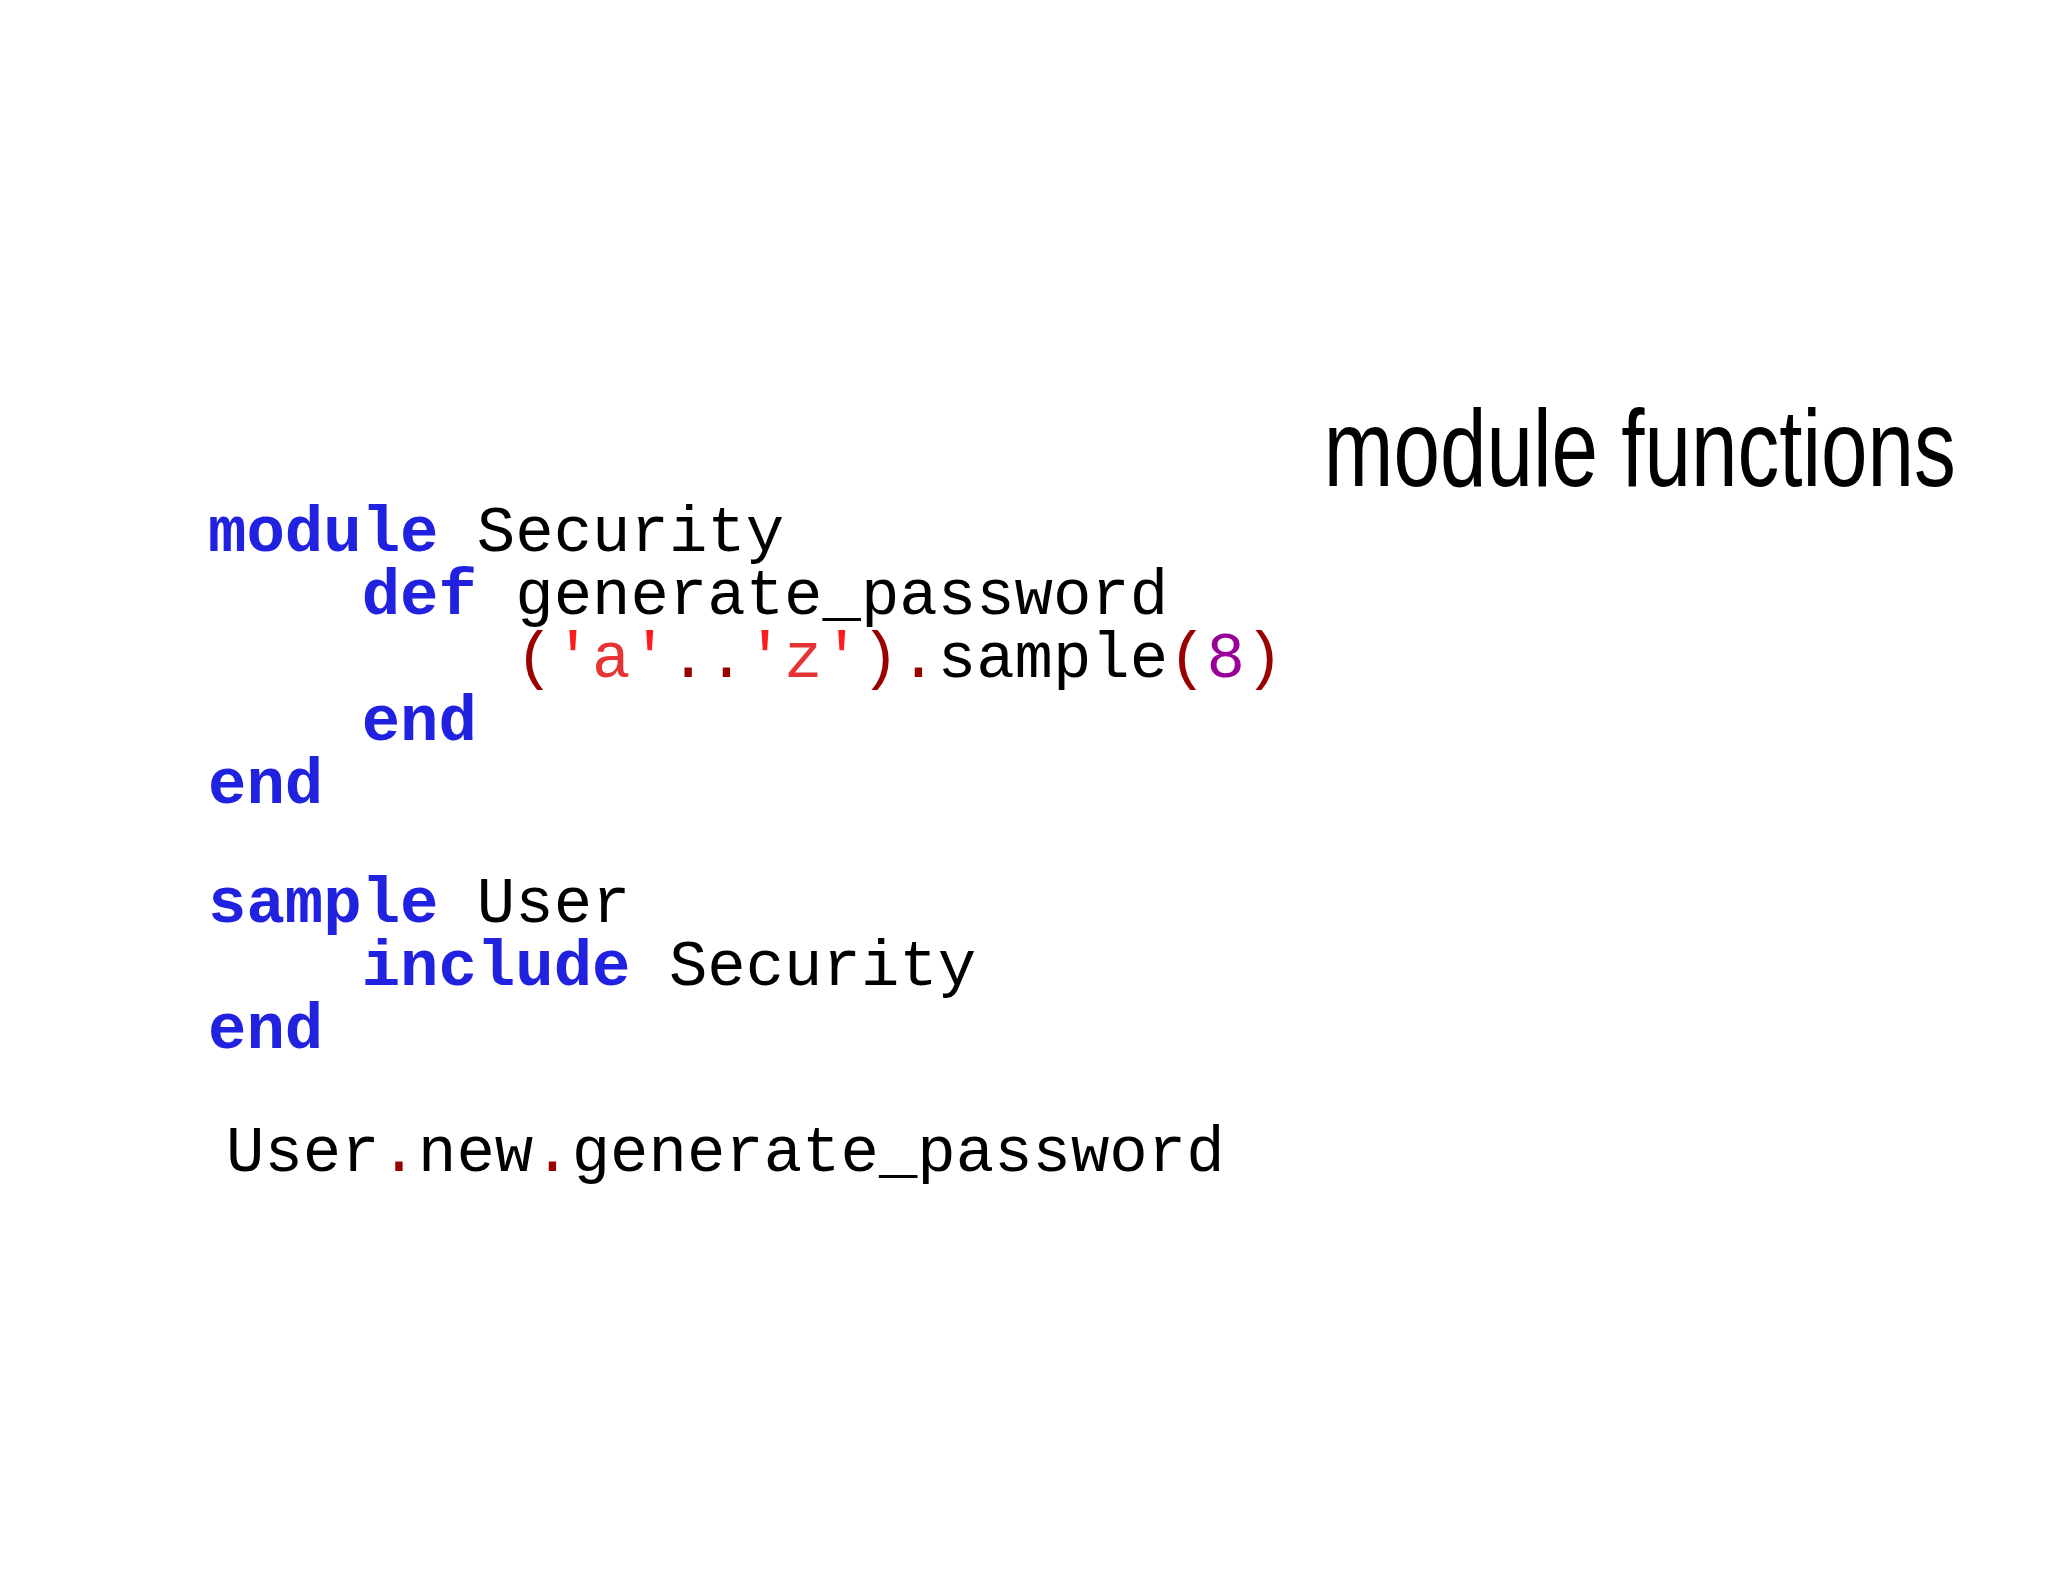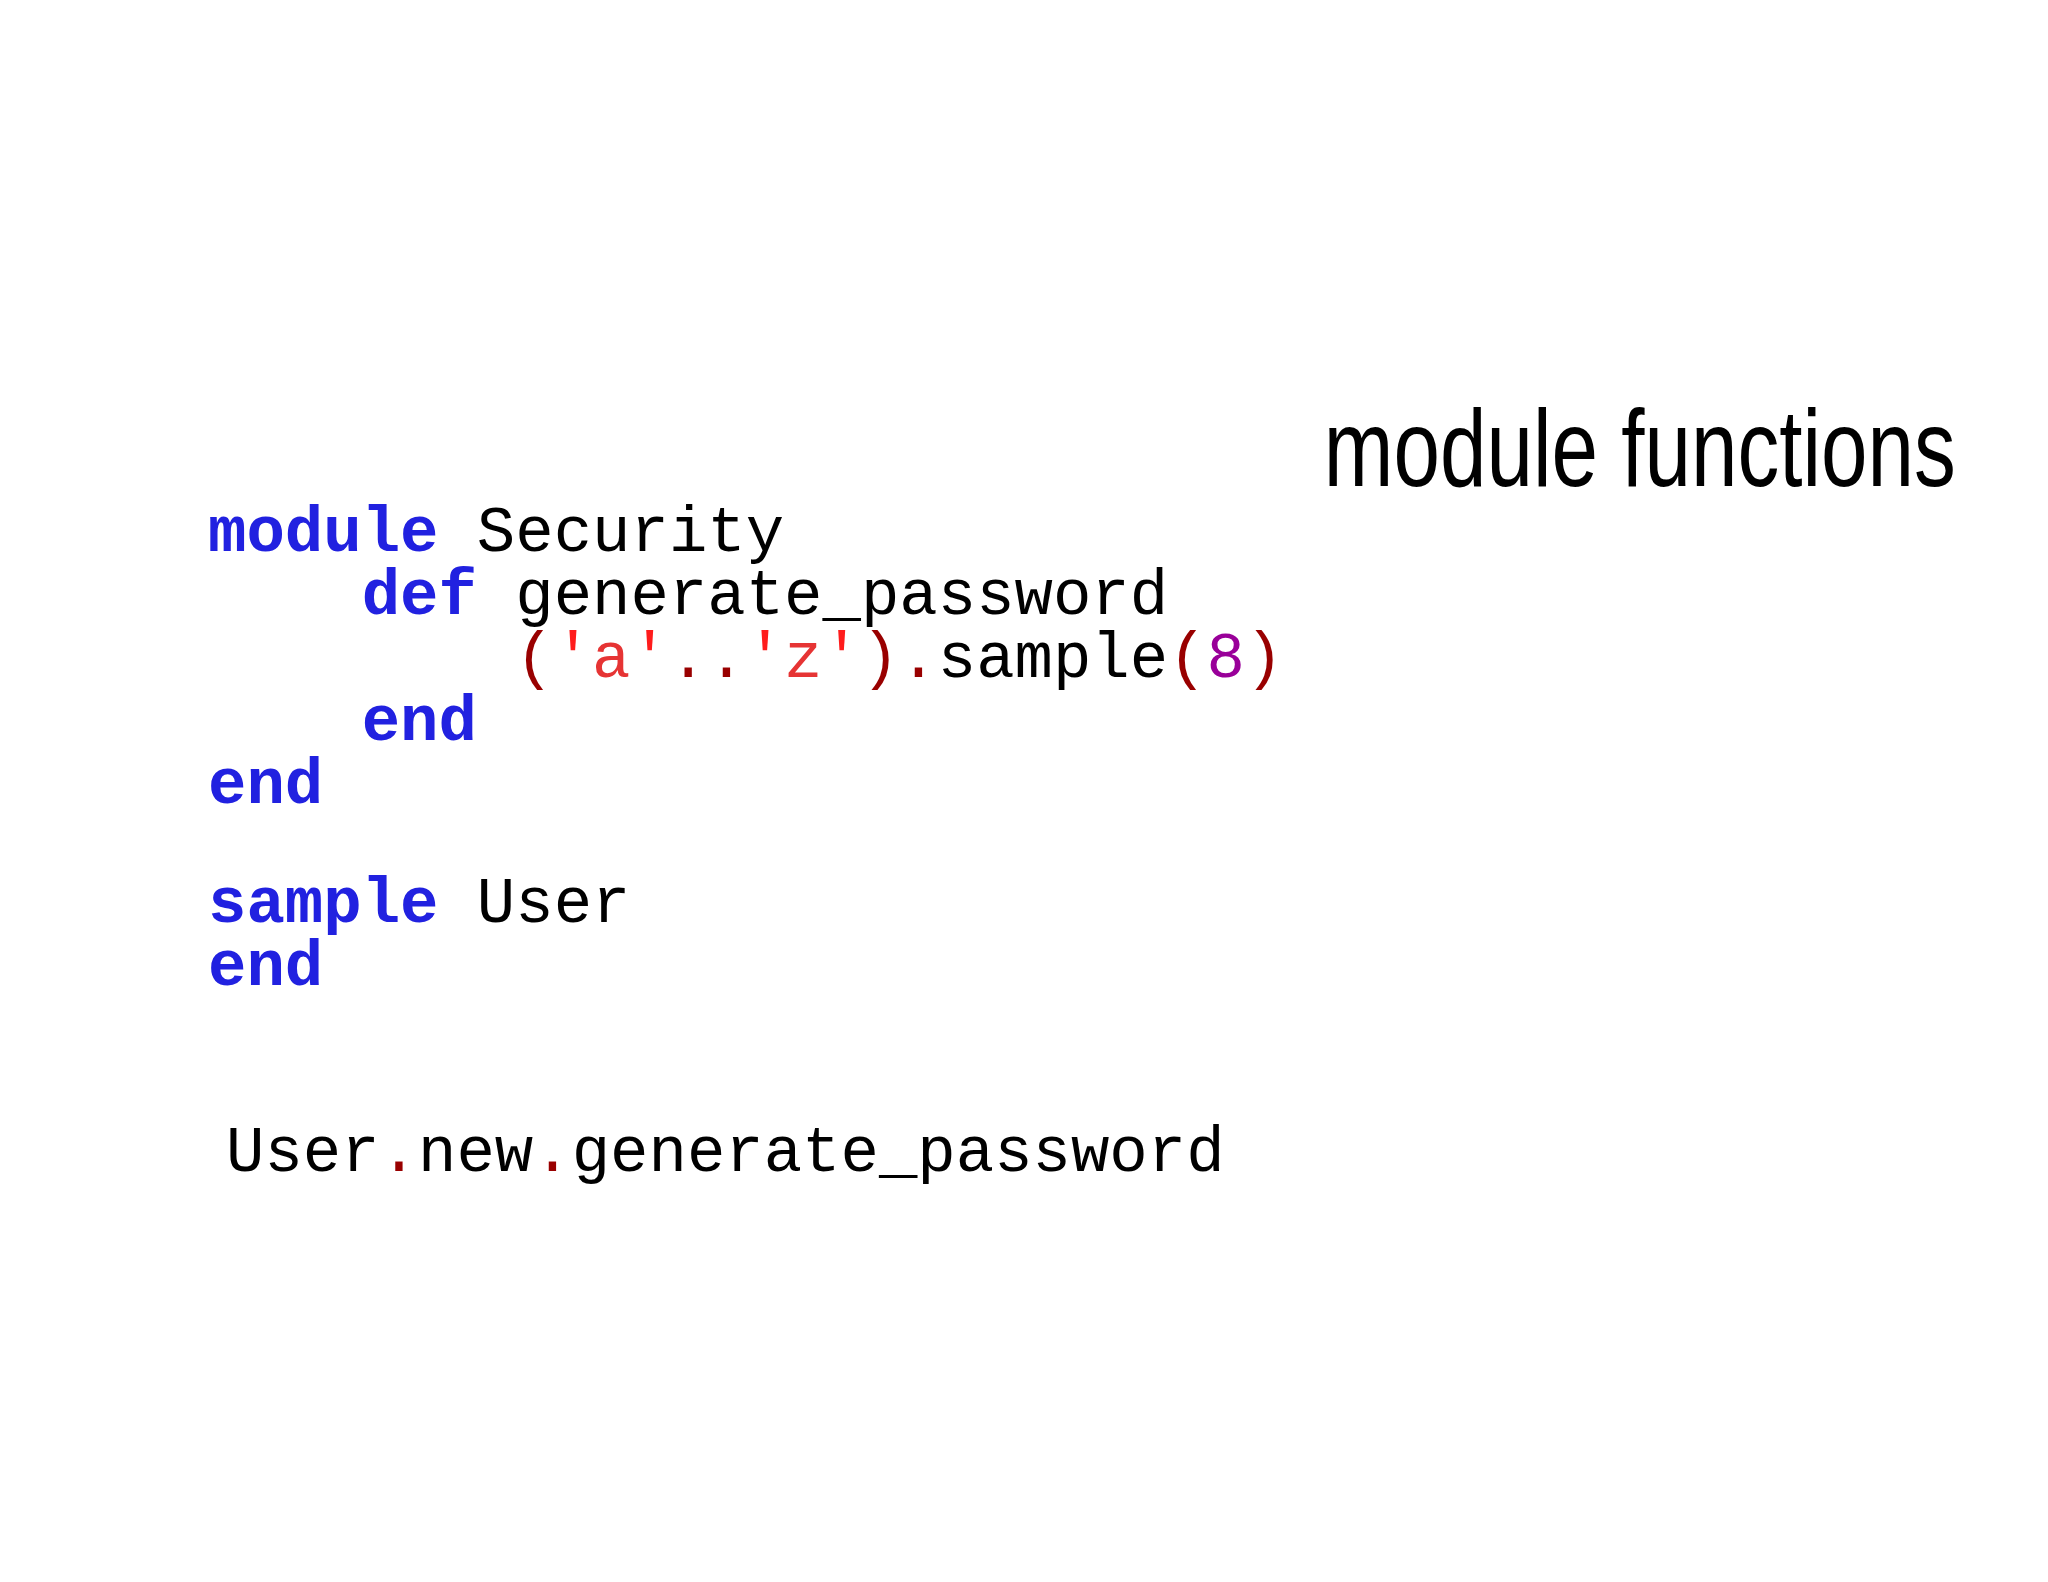--- a/index.html
+++ b/index.html
@@ -69,16 +69,16 @@
   .code-line { height: 63px; }
 </style>
 </head>
 <body>
 
 <div class="slide">
   <h1 class="title"><span class="condense">module functions</span></h1>
 
   <pre class="code" id="code-block-0"><div class="code-line"><span class="keyword">module</span><span class="plain"> Security</span></div><div class="code-line"><span class="plain">    </span><span class="keyword">def</span><span class="plain"> generate_password</span></div><div class="code-line"><span class="plain">        </span><span class="punctuation">(</span><span class="string_delimiter">'</span><span class="string_content">a</span><span class="string_delimiter">'</span><span class="punctuation">..</span><span class="string_delimiter">'</span><span class="string_content">z</span><span class="string_delimiter">'</span><span class="punctuation">)</span><span class="punctuation">.</span><span class="plain">sample</span><span class="punctuation">(</span><span class="number">8</span><span class="punctuation">)</span></div><div class="code-line"><span class="plain">    </span><span class="keyword">end</span></div><div class="code-line"><span class="keyword">end</span></div></pre>
 
-  <pre class="code" id="code-block-1"><div class="code-line"><span class="keyword">sample</span><span class="plain"> User</span></div><div class="code-line"><span class="keyword">end</span></div></pre>
+  <pre class="code" id="code-block-1"><div class="code-line"><span class="keyword">sample</span><span class="plain"> User</span></div><div class="code-line"><span class="plain">    </span><span class="keyword">include</span><span class="plain"> Security</span></div><div class="code-line"><span class="keyword">end</span></div></pre>
 
   <pre class="code" id="code-block-2"><div class="code-line"><span class="plain">User</span><span class="punctuation">.</span><span class="plain">new</span><span class="punctuation">.</span><span class="plain">generate_password</span></div></pre>
 </div>
 
 </body></html>

